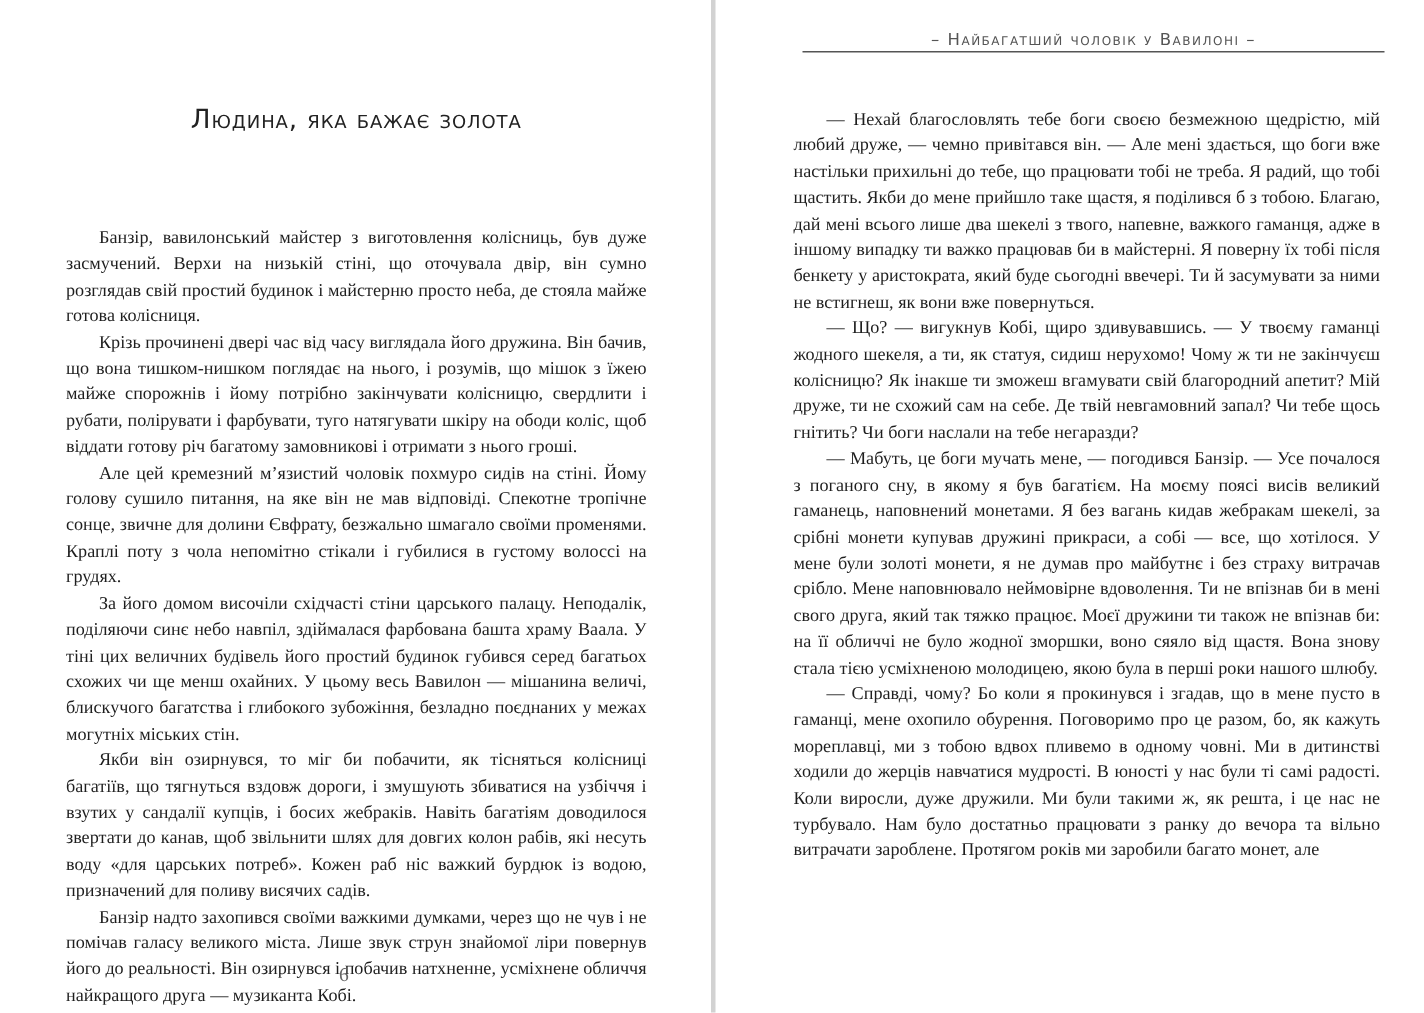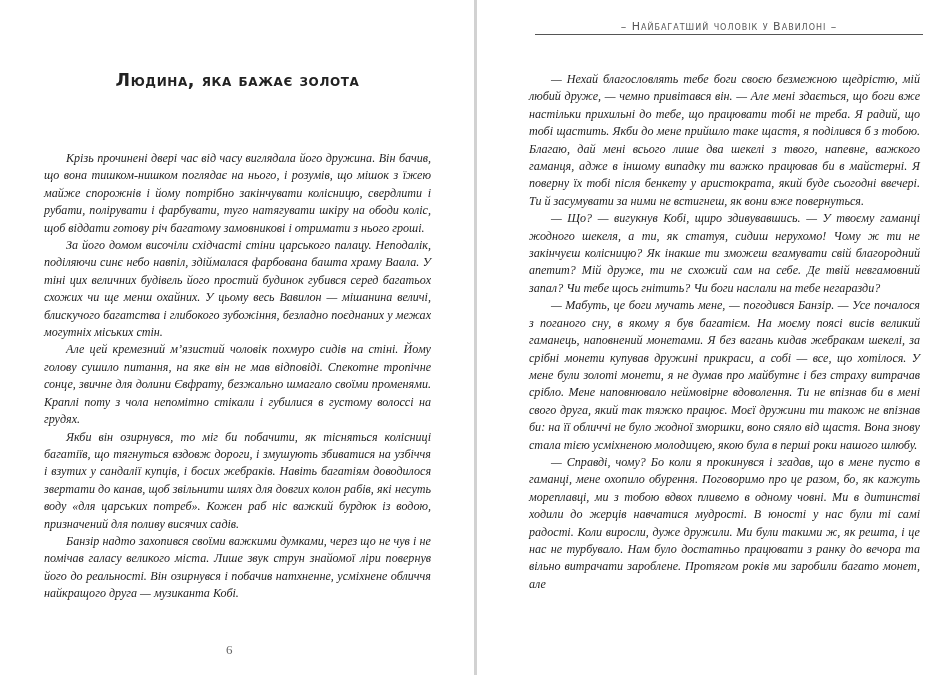--- a/index.html
+++ b/index.html
@@ -7,49 +7,50 @@
     width:949px; height:675px; background:#ffffff; position:relative; overflow:hidden;
     font-family:"DejaVu Serif", "Liberation Serif", serif; color:#1e1e1e;
   }
   .page { position:absolute; top:0; height:675px; }
   #left-page { left:0; width:475px; }
   #right-page { left:477px; width:472px; }
   .gutter { position:absolute; left:474px; top:0; width:3px; height:675px; background:#d2d2d2; }
   .chapter-title {
     position:absolute; top:70px; left:0; width:475px; text-align:center;
     font-family:"DejaVu Sans", "Liberation Sans", sans-serif; font-size:17.5px; letter-spacing:0.6px;
-    color:#222; font-variant:small-caps; font-weight:700;
+    color:#222; font-variant:small-caps; font-weight:400;
   }
   .running-header {
     position:absolute; top:20px; left:58px; width:388px; text-align:center;
     font-family:"DejaVu Sans", "Liberation Sans", sans-serif; font-size:11px; letter-spacing:1px;
     color:#555; font-variant:small-caps; padding-bottom:1px; border-bottom:1px solid #555;
   }
   .text-block {
     position:absolute; font-size:12.1px; line-height:17.4px; text-align:justify;
     font-family:"Liberation Serif", "DejaVu Serif", serif;
   }
   #left-body { top:150px; left:44px; width:387px; }
   #right-body { top:71px; left:52px; width:391px; }
-  .text-block p { margin:0; text-indent:22px; hyphens:auto;font-style:italic; }
+  .text-block p { margin:0; text-indent:22px; hyphens:auto; }
   .page-number {
     position:absolute; top:642px; font-size:13px; color:#666;
     font-family:"Liberation Serif", "DejaVu Serif", serif;
   }
   #left-num { left:226px; }
 </style>
 </head>
 <body>
 
 <div class="page" id="left-page">
   <div class="chapter-title">Людина, яка бажає золота</div>
   <div class="text-block" id="left-body">
+    <p>Банзір, вавилонський майстер з виготовлення колісниць, був дуже засмучений. Верхи на низькій стіні, що оточувала двір, він сумно розглядав свій простий будинок і майстерню просто неба, де стояла майже готова колісниця.</p>
     <p>Крізь прочинені двері час від часу виглядала його дружина. Він бачив, що вона тишком-нишком поглядає на нього, і розумів, що мішок з їжею майже спорожнів і йому потрібно закінчувати колісницю, свердлити і рубати, полірувати і фарбувати, туго натягувати шкіру на ободи коліс, щоб віддати готову річ багатому замовникові і отримати з нього гроші.</p>
+    <p>Але цей кремезний м’язистий чоловік похмуро сидів на стіні. Йому голову сушило питання, на яке він не мав відповіді. Спекотне тропічне сонце, звичне для долини Євфрату, безжально шмагало своїми променями. Краплі поту з чола непомітно стікали і губилися в густому волоссі на грудях.</p>
     <p>За його домом височіли східчасті стіни царського палацу. Неподалік, поділяючи синє небо навпіл, здіймалася фарбована башта храму Ваала. У тіні цих величних будівель його простий будинок губився серед багатьох схожих чи ще менш охайних. У цьому весь Вавилон — мішанина величі, блискучого багатства і глибокого зубожіння, безладно поєдна­них у межах могутніх міських стін.</p>
-    <p>Але цей кремезний м’язистий чоловік похмуро сидів на стіні. Йому голову сушило питання, на яке він не мав відповіді. Спекотне тропічне сонце, звичне для долини Євфрату, безжально шмагало своїми променями. Краплі поту з чола непомітно стікали і губилися в густому волоссі на грудях.</p>
     <p>Якби він озирнувся, то міг би побачити, як тісняться колісниці багатіїв, що тягнуться вздовж дороги, і змушують збиватися на узбіччя і взутих у сандалії купців, і босих жебраків. Навіть багатіям доводилося звертати до канав, щоб звільнити шлях для довгих колон рабів, які несуть воду «для царських потреб». Кожен раб ніс важкий бурдюк із водою, призначений для поливу висячих садів.</p>
     <p>Банзір надто захопився своїми важкими думками, через що не чув і не помічав галасу великого міста. Лише звук струн знайомої ліри повернув його до реальності. Він озирнувся і побачив натхненне, усміхнене обличчя найкращого друга — музиканта Кобі.</p>
   </div>
   <div class="page-number" id="left-num">6</div>
 </div>
 
 <div class="gutter"></div>
 
 <div class="page" id="right-page">
   <div class="running-header">– Найбагатший чоловік у Вавилоні –</div>

